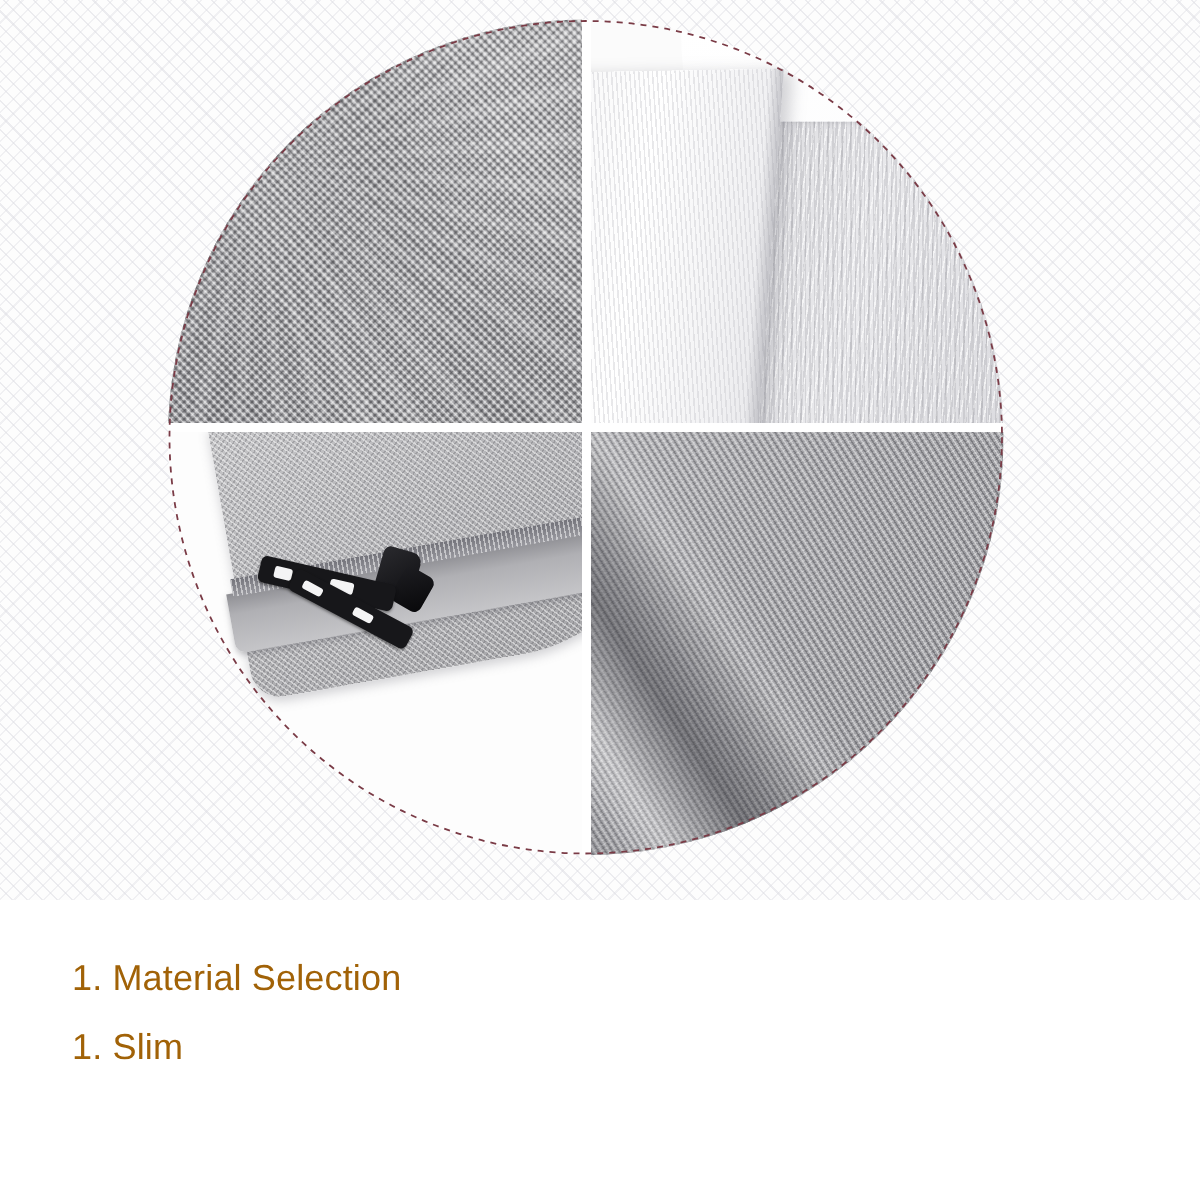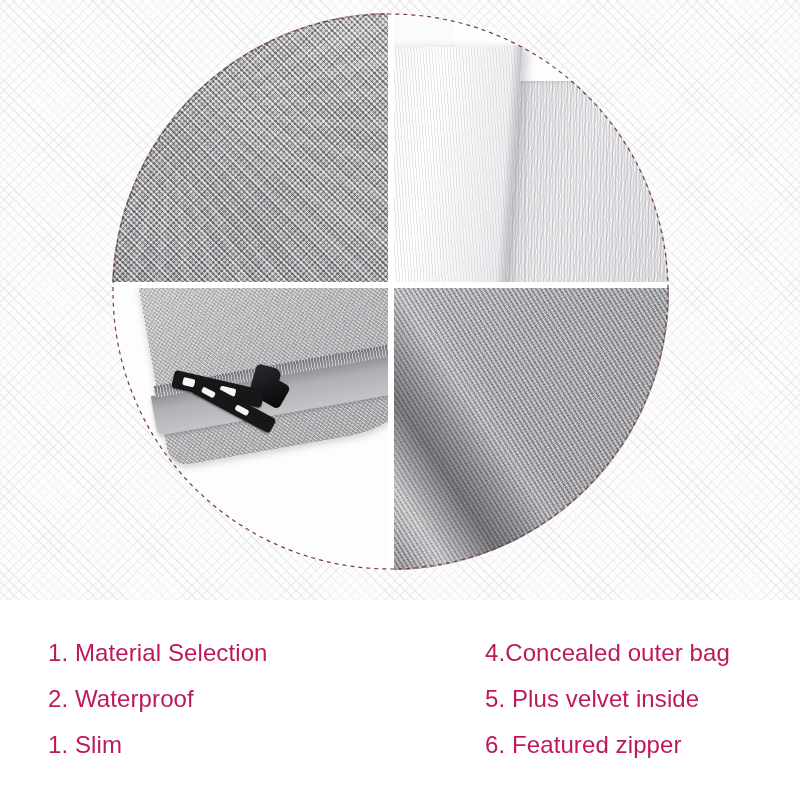--- a/index.html
+++ b/index.html
@@ -172,21 +172,21 @@
 
   
   #features{
     position:absolute;left:0;top:600px;width:800px;height:200px;
     background:#ffffff;
   }
   .feat-col{position:absolute;top:30px;}
   .feat-col-left{left:48px;}
   .feat-col-right{left:485px;}
   .feat-item{
-    color:#be185d;
+    color:#a16207;
     font-size:24px;
     line-height:46px;
     white-space:nowrap;
     letter-spacing:.1px;
   }
 </style>
 </head>
 <body>
 
 <div id="page-texture"></div>
@@ -233,23 +233,17 @@
 
   <svg id="dashed-ring" viewBox="0 0 557 557">
     <circle cx="278.5" cy="278.5" r="277.5" fill="none" stroke="#7a3b46" stroke-width="1.2" stroke-dasharray="4 4" stroke-linecap="butt"></circle>
   </svg>
 </div>
 
 <div id="features">
 
   <div class="feat-col feat-col-left">
     <div class="feat-item">1. Material Selection</div>
-    <div class="feat-item">2. Waterproof</div>
     <div class="feat-item">1. Slim</div>
   </div>
 
-  <div class="feat-col feat-col-right">
-    <div class="feat-item">4.Concealed outer bag</div>
-    <div class="feat-item">5. Plus velvet inside</div>
-    <div class="feat-item">6. Featured zipper</div>
-  </div>
 
 </div>
 
 </body></html>

